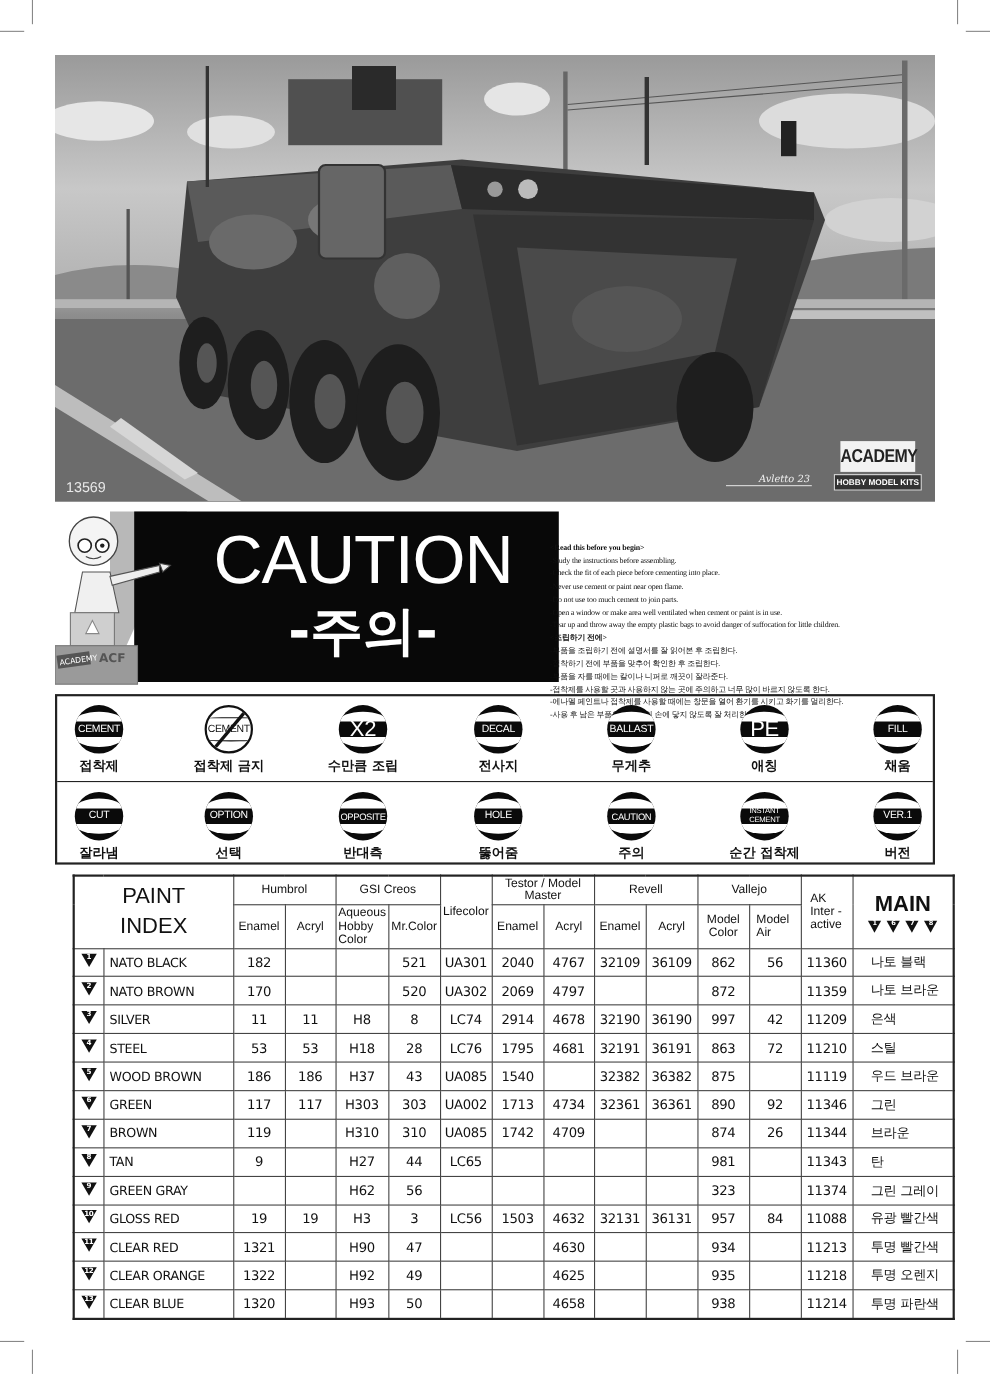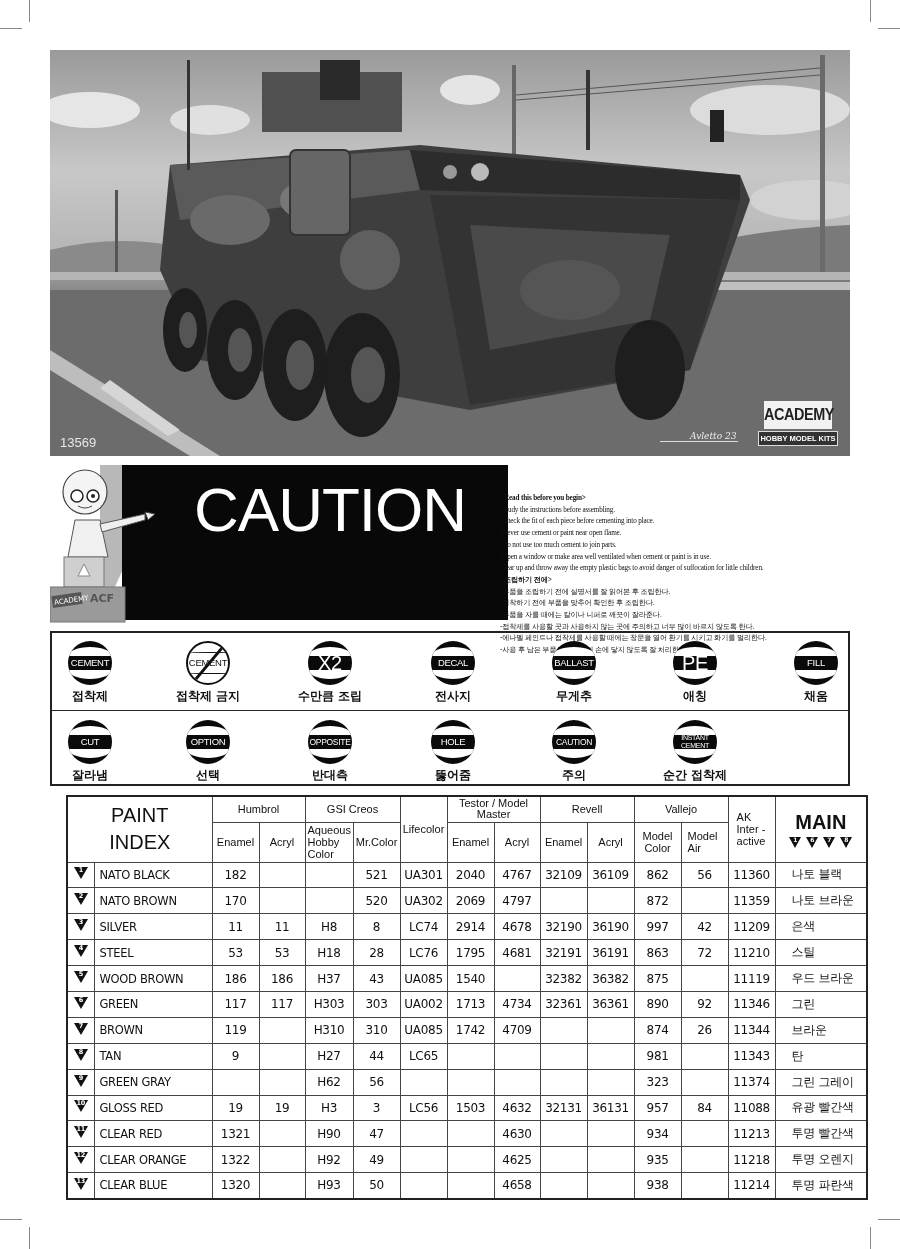--- a/index.html
+++ b/index.html
@@ -165,20 +165,21 @@
     <path d="M50 62 L95 52 L95 58 L52 70 Z" fill="#eee" stroke="#555"></path>
     <path d="M95 50 L105 52 L98 58 Z" fill="#eee" stroke="#444"></path>
     <rect x="14" y="95" width="40" height="30" fill="#cfcfcf" stroke="#777"></rect>
     <path d="M34 102 L40 114 L28 114 Z" fill="#fff" stroke="#888"></path>
     <rect x="0" y="125" width="75" height="35" fill="#9a9a9a" stroke="#777"></rect>
     <rect x="2" y="132" width="30" height="12" fill="#555" transform="rotate(-8 17 138)"></rect>
     <text x="4" y="141" font-size="7" fill="#fff" font-family="DejaVu Sans, sans-serif" transform="rotate(-8 17 138)">ACADEMY</text>
     <text x="40" y="140" font-size="11" font-weight="bold" fill="#555" font-family="DejaVu Sans, sans-serif">ACF</text>
   </svg>
   <div class="caution-title">CAUTION</div>
+  <div class="caution-sub">-주의-</div>
 </div>
 
 <div class="notes">
   <div class="hd">&lt;Read this before you begin&gt;</div>
   <div>-Study the instructions before assembling.</div>
   <div>-Check the fit of each piece before cementing into place.</div>
   <div>-Never use cement or paint near open flame.</div>
   <div>-Do not use too much cement to join parts.</div>
   <div>-Open a window or make area well ventilated when cement or paint is in use.</div>
   <div>-Tear up and throw away the empty plastic bags to avoid danger of suffocation for little children.</div>
@@ -266,20 +267,26 @@
       <div class="badge">
           <div class="bt" style="font-size:8.5px">CAUTION</div>
         </div>
       <div class="legend-label">주의</div>
     </div>
     <div class="legend-item" style="left:598px;top:9px;">
       <div class="badge">
           <div class="bt two">INSTANT CEMENT</div>
         </div>
       <div class="legend-label">순간 접착제</div>
+    </div>
+    <div class="legend-item" style="left:719px;top:9px;">
+      <div class="badge">
+          <div class="bt">VER.1</div>
+        </div>
+      <div class="legend-label">버전</div>
     </div>
   </div>
 </div>
 
 <table class="paint">
   <colgroup>
     <col style="width:27px">
       <col style="width:118px">
     <col style="width:47px">
       <col style="width:46px">

